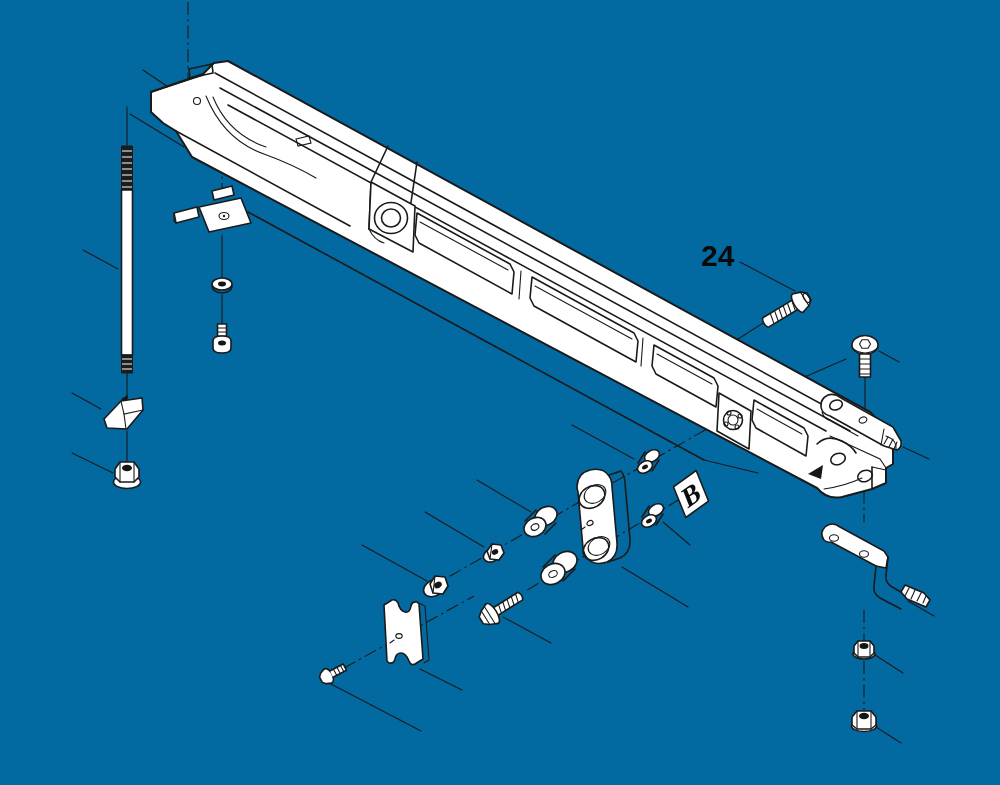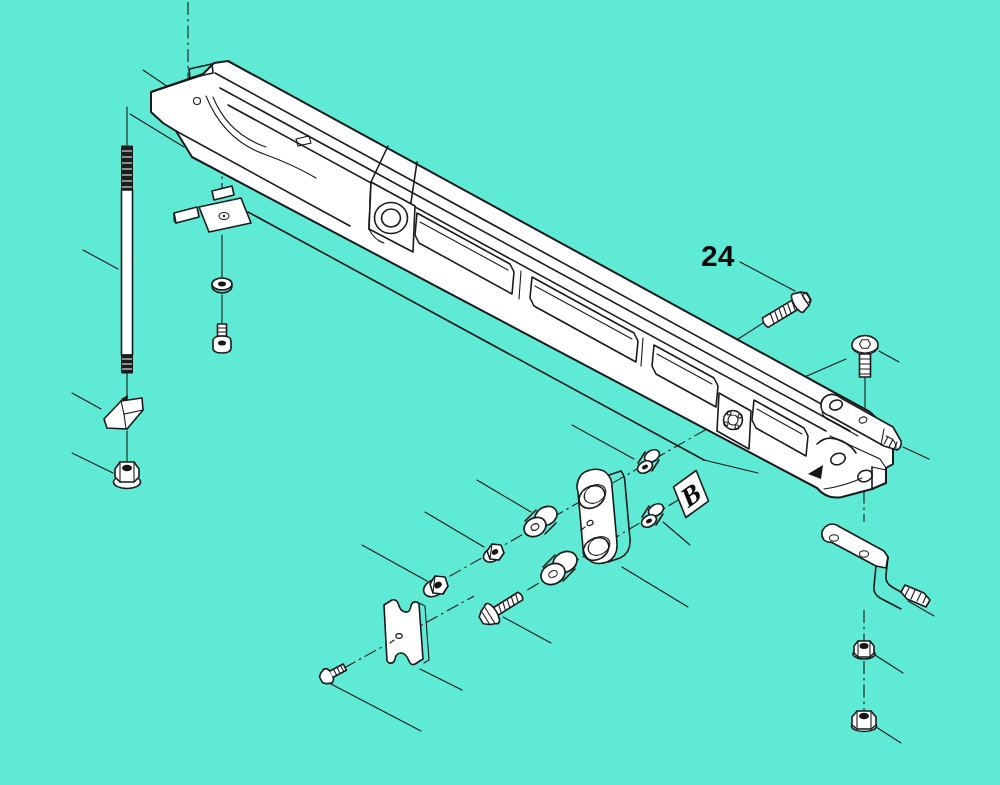--- a/index.html
+++ b/index.html
@@ -1,16 +1,16 @@
 <!DOCTYPE html>
 <html><head>
 <meta charset="utf-8">
 <style>
   html,body{margin:0;padding:0;background:#ffffff;}
-  .stage{position:relative;width:1000px;height:785px;background:#5eead4;overflow:hidden;
+  .stage{position:relative;width:1000px;height:785px;background:#0369a1;overflow:hidden;
          font-family:"Liberation Sans",sans-serif;}
   svg{position:absolute;left:0;top:0;}
   svg *{vector-effect:non-scaling-stroke;}
   .ln{stroke:#1a1a1a;fill:none;stroke-linecap:round;stroke-linejoin:round;stroke-width:1.6;}
   .ln2{stroke:#1a1a1a;fill:none;stroke-linecap:round;stroke-linejoin:round;stroke-width:2;}
   .thin{stroke:#1a1a1a;fill:none;stroke-linecap:round;stroke-width:1.1;}
   .dashdot{stroke:#1a1a1a;fill:none;stroke-width:1.1;stroke-dasharray:13 4 2.5 4;}
   .wfill{fill:#ffffff;}
   .dfill{fill:#161616;stroke:none;}
   .thread{fill:#1c1c1c;stroke:#1a1a1a;stroke-width:1;}

